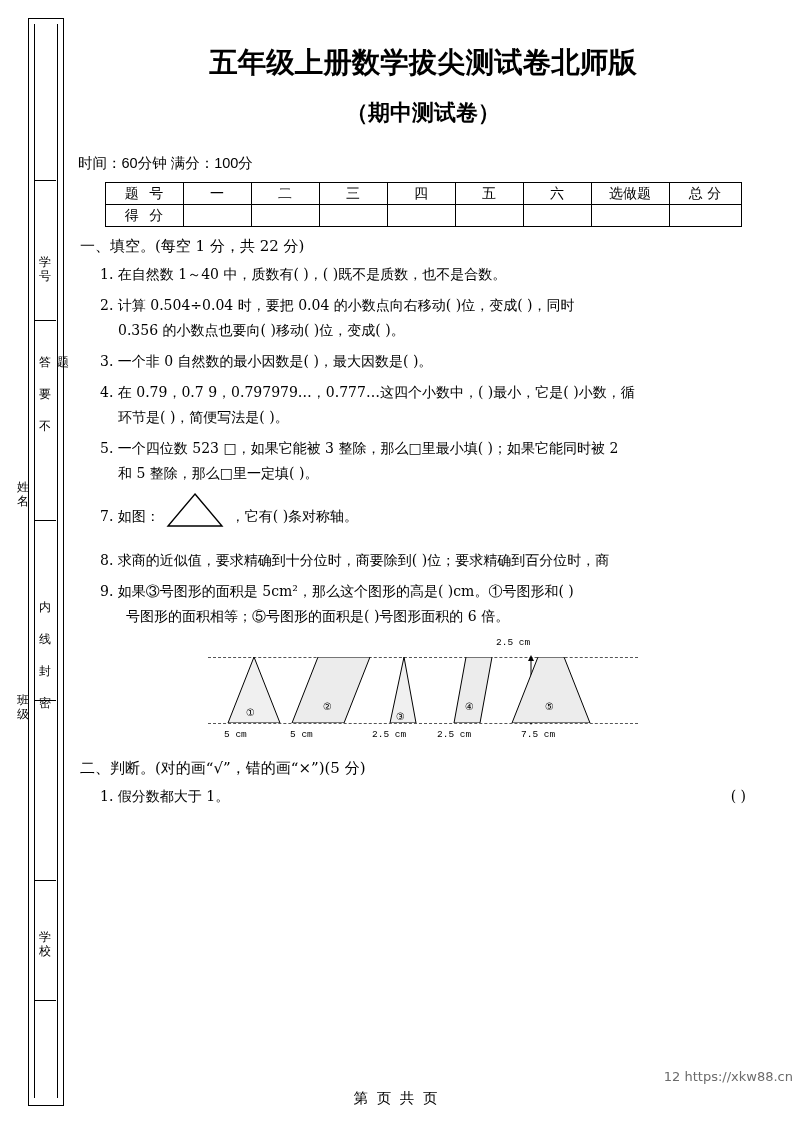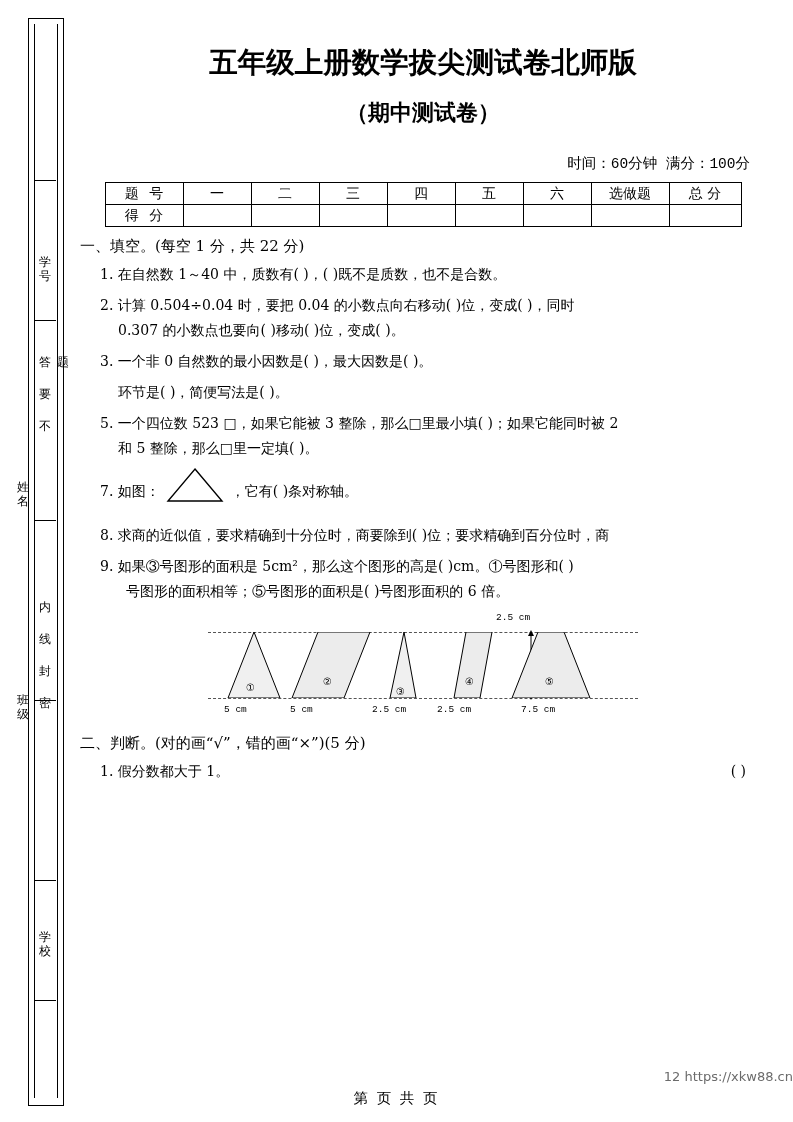--- a/index.html
+++ b/index.html
@@ -66,25 +66,24 @@
     letter-spacing: 0px;
   }
   h2.subtitle {
     font-family: "DejaVu Sans", "Liberation Sans", sans-serif;
     font-weight: bold;
     font-size: 22px;
     text-align: center;
     margin: 16px 0 0 0;
   }
   .meta {
-    text-align: right;
     font-size: 14.5px;
     margin-top: 26px;
     margin-right: 18px;
-    font-family: Liberation Mono, monospace;
+    font-family: Liberation Sans, sans-serif;
   }
   table.scoretable {
     border-collapse: collapse;
     margin: 9px auto 0 auto;
     width: 636px;
     table-layout: fixed;
   }
   table.scoretable td {
     border: 1px solid #000;
     height: 21px;
@@ -252,28 +251,29 @@
       </table>
 
     <div class="sec-head">一、填空。(每空 1 分，共 22 分)</div>
 
     <div class="q">
       <span class="ln">1. 在自然数 1～40 中，质数有(            )，(      )既不是质数，也不是合数。</span>
     </div>
 
     <div class="q">
       <span class="ln">2. 计算 0.504÷0.04 时，要把 0.04 的小数点向右移动(      )位，变成(      )，同时</span>
-      <span class="ln indent">0.307 的小数点也要向(      )移动(      )位，变成(      )。</span>
+      <span class="ln indent">0.356 的小数点也要向(      )移动(      )位，变成(      )。</span>
     </div>
 
     <div class="q">
       <span class="ln">3. 一个非 0 自然数的最小因数是(      )，最大因数是(      )。</span>
     </div>
 
     <div class="q">
+      <span class="ln">4. 在 0.79，0.7 9，0.797979…，0.777…这四个小数中，(      )最小，它是(      )小数，循</span>
       <span class="ln indent">环节是(      )，简便写法是(      )。</span>
     </div>
 
     <div class="q">
       <span class="ln">5. 一个四位数 523 □，如果它能被 3 整除，那么□里最小填(      )；如果它能同时被 2</span>
       <span class="ln indent">和 5 整除，那么□里一定填(      )。</span>
     </div>
 
 
     <div class="q" style="line-height:38px;">

